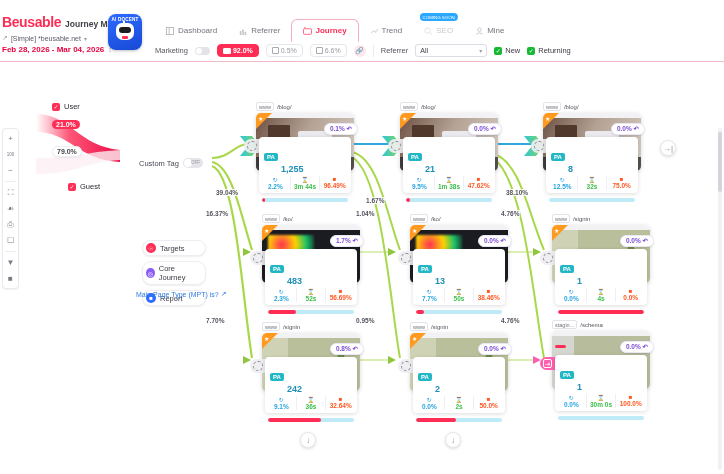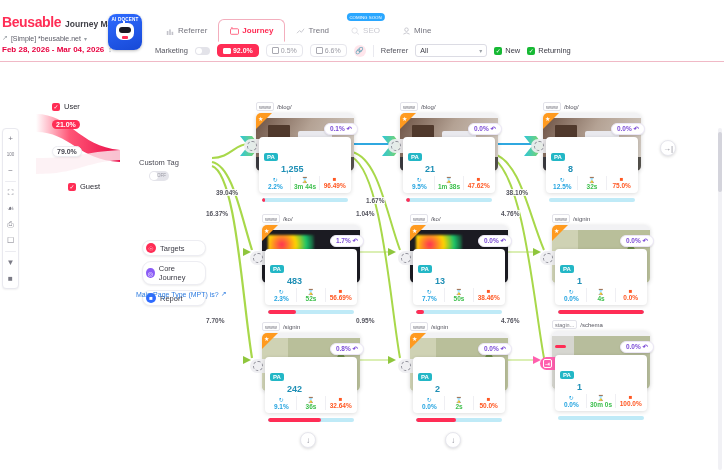--- a/index.html
+++ b/index.html
@@ -76,21 +76,21 @@
   .svgroot { position:absolute; inset:0; width:724px; height:412px; }
 
   
   .legend { position:absolute; display:flex; align-items:center; gap:4px; font-size:7.5px; color:#2b2b33;}
   .legend .box { width:8px; height:8px; border-radius:2px; background:#ff2d55; color:#fff; font-size:6px; display:flex; align-items:center; justify-content:center;}
   .pctchip { position:absolute; font-size:7px; font-weight:bold; padding:1px 4px; border-radius:8px; }
   .pctchip.user { background:#ff2d55; color:#fff; }
   .pctchip.guest { background:#fff; color:#45454f; border:1px solid #ededf2; box-shadow:0 1px 2px rgba(0,0,0,.06);}
 
   
-  .customtag { position:absolute; left:139px; top:96px; display:flex; align-items:center; gap:4px; font-size:7.5px; color:#4a4a54;flex-direction:column;}
+  .customtag { position:absolute; left:139px; top:96px; display:flex; align-items:center; gap:4px; font-size:7.5px; color:#4a4a54;}
   .tog2 { width:20px; height:10px; border-radius:6px; background:#e4e4ea; position:relative;}
   .tog2 .knob{ position:absolute; left:1px; top:1px; width:8px; height:8px; border-radius:50%; background:#fff;}
   .tog2 .off{ position:absolute; right:3px; top:1.5px; font-size:4.5px; color:#9a9aa4;}
 
   
   .rootnode { position:absolute; left:124px; top:114px; width:85px; height:52px; border-radius:26px;
     background:#fff; box-shadow:0 2px 7px rgba(0,0,0,.13); text-align:center; padding-top:9px; z-index:12;}
   .simple-badge { position:absolute; left:50%; top:-8px; transform:translateX(-50%);
     background:#0d5a7d; color:#fff; font-size:6.5px; font-weight:bold; padding:1.5px 7px; border-radius:8px;}
   .rootnode .ttl { color:#ff2d55; font-size:10px; font-weight:bold; letter-spacing:-0.2px;}
@@ -171,20 +171,29 @@
       <div class="lbl">AI DOCENT</div>
       <div class="robot">
           <span class="mouth"></span>
         </div>
     </div>
 
     <div class="tabs">
       <div class="tab">
         <span class="ticon">
           <svg width="8" height="8" viewBox="0 0 10 10">
+              <rect x="0.5" y="0.5" width="9" height="9" fill="none" stroke="#9a9aa3"></rect>
+              <line x1="4" y1="0.5" x2="4" y2="9.5" stroke="#9a9aa3"></line>
+            </svg>
+        </span>
+        <span>Dashboard</span>
+      </div>
+      <div class="tab">
+        <span class="ticon">
+          <svg width="8" height="8" viewBox="0 0 10 10">
               <rect x="1" y="5" width="2" height="5" fill="#b5b5bd"></rect>
               <rect x="4" y="3" width="2" height="7" fill="#b5b5bd"></rect>
               <rect x="7" y="6" width="2" height="4" fill="#b5b5bd"></rect>
             </svg>
         </span>
         <span>Referrer</span>
       </div>
       <div class="tab active">
         <span class="ticon">
           <svg width="9" height="8" viewBox="0 0 10 9">

